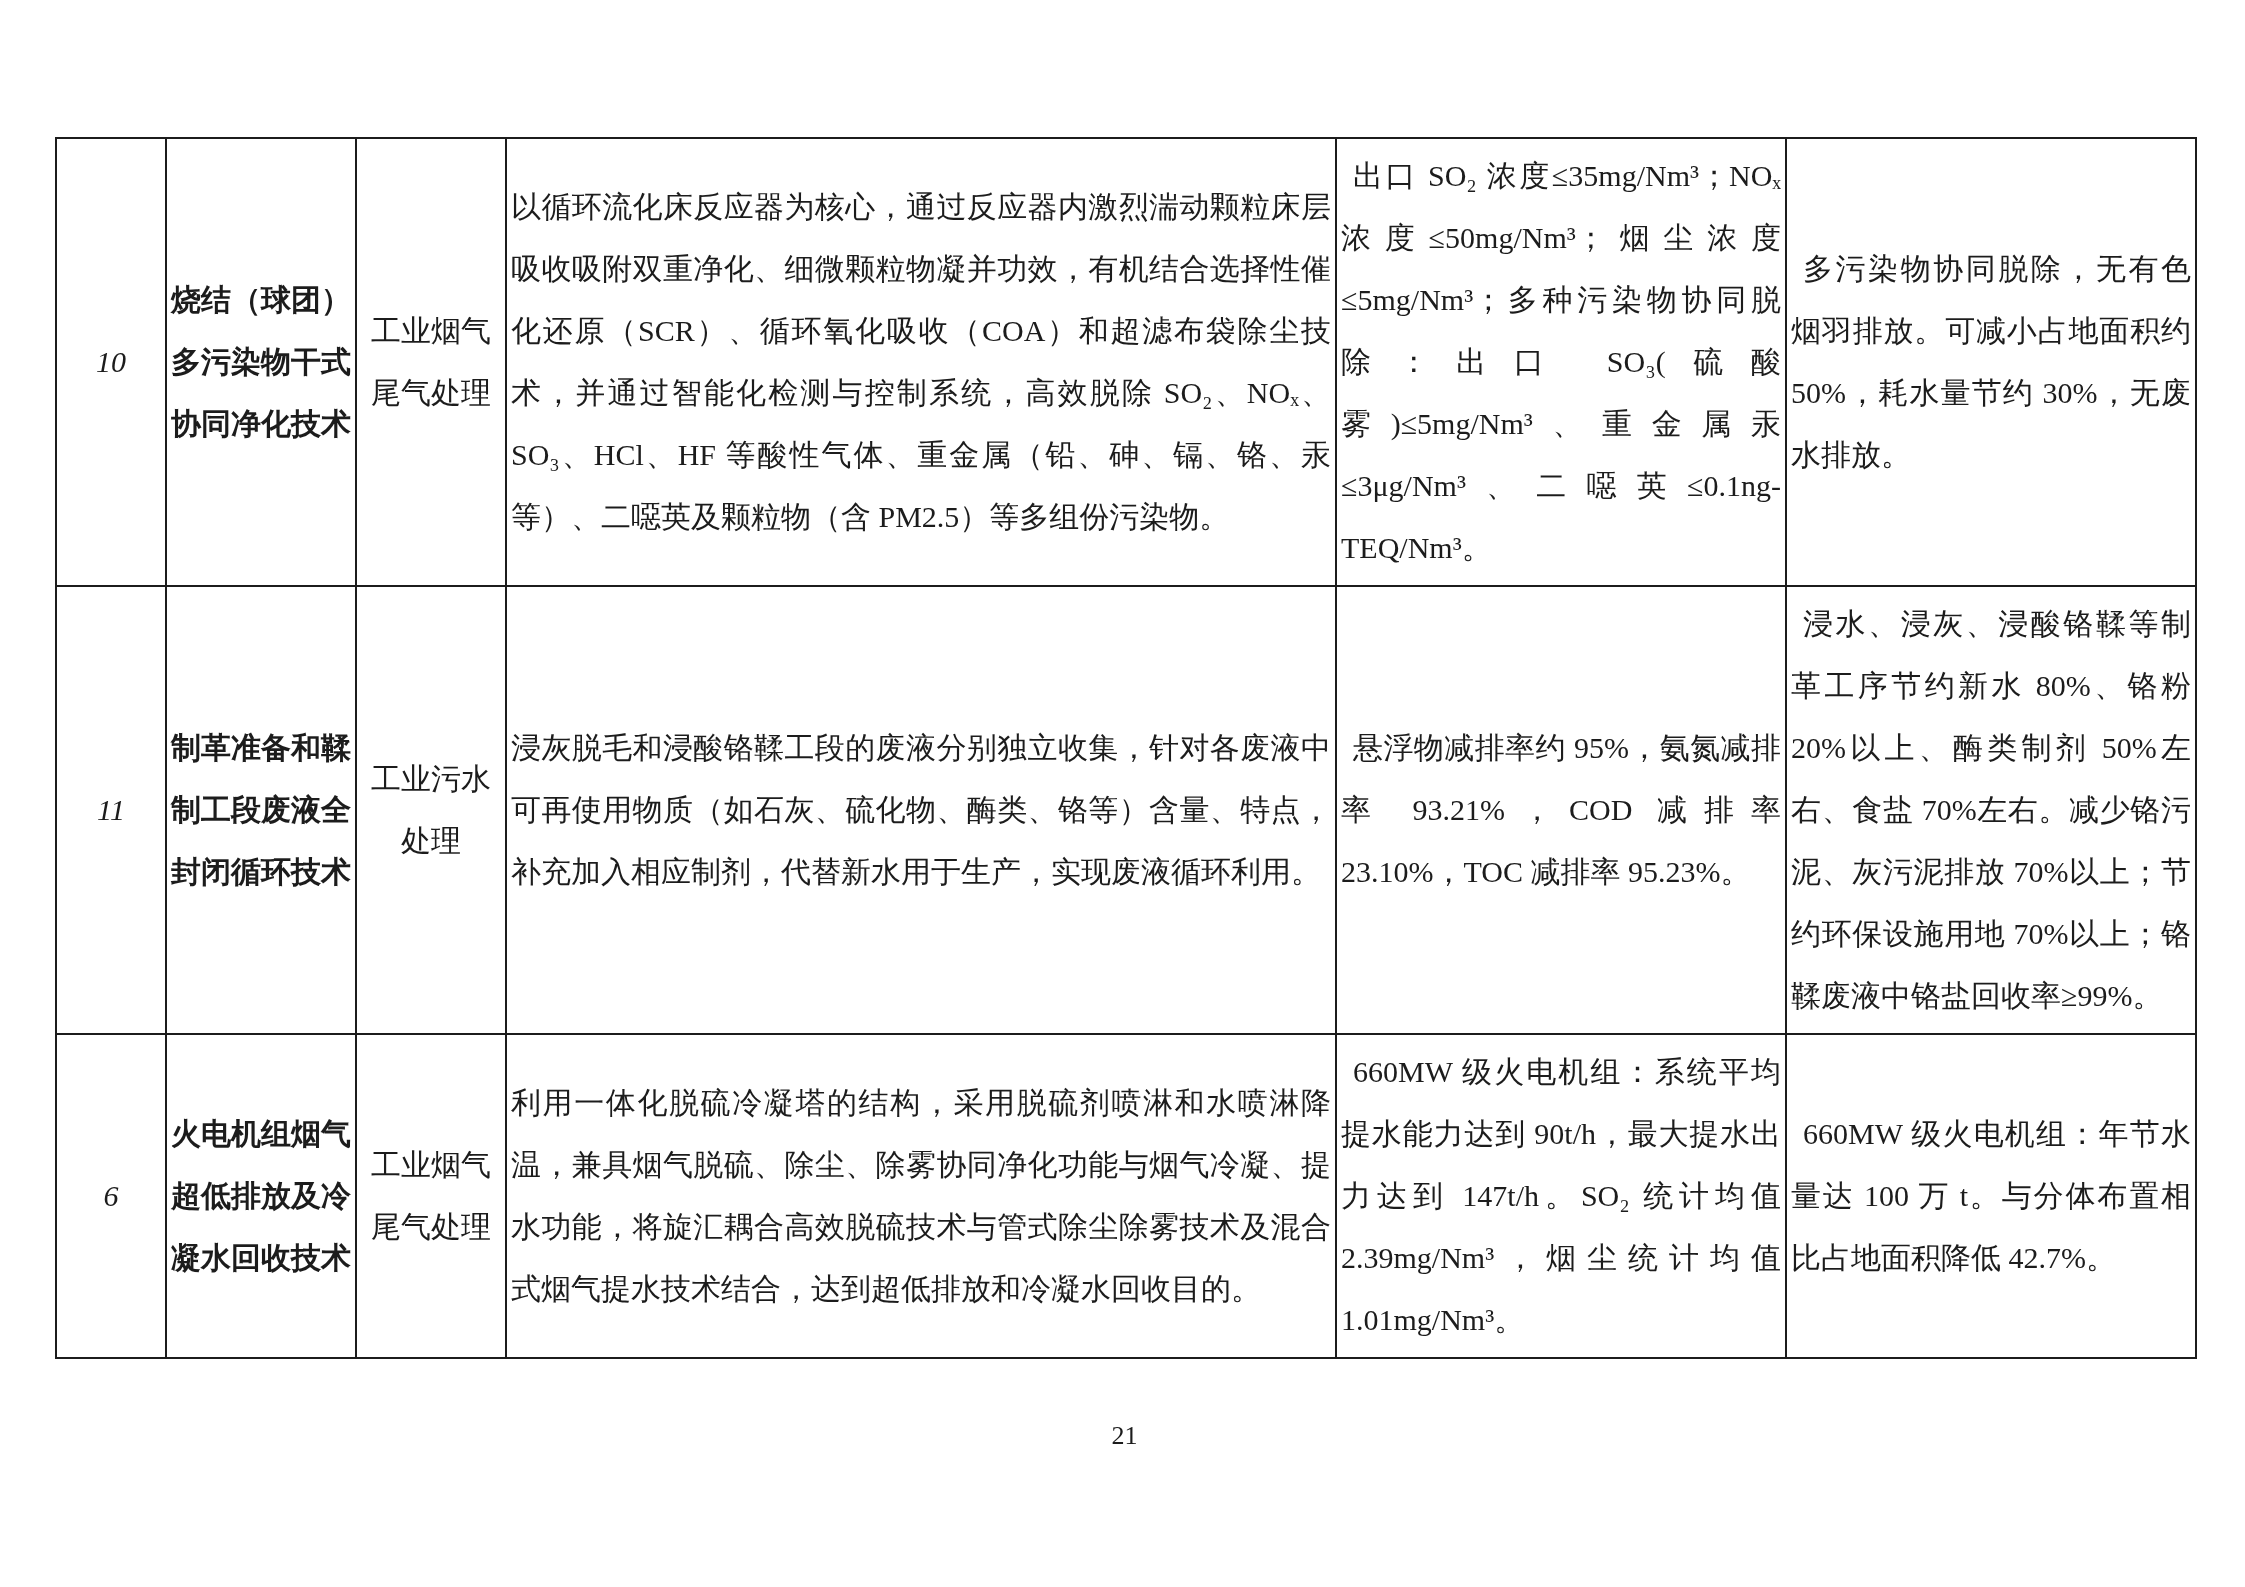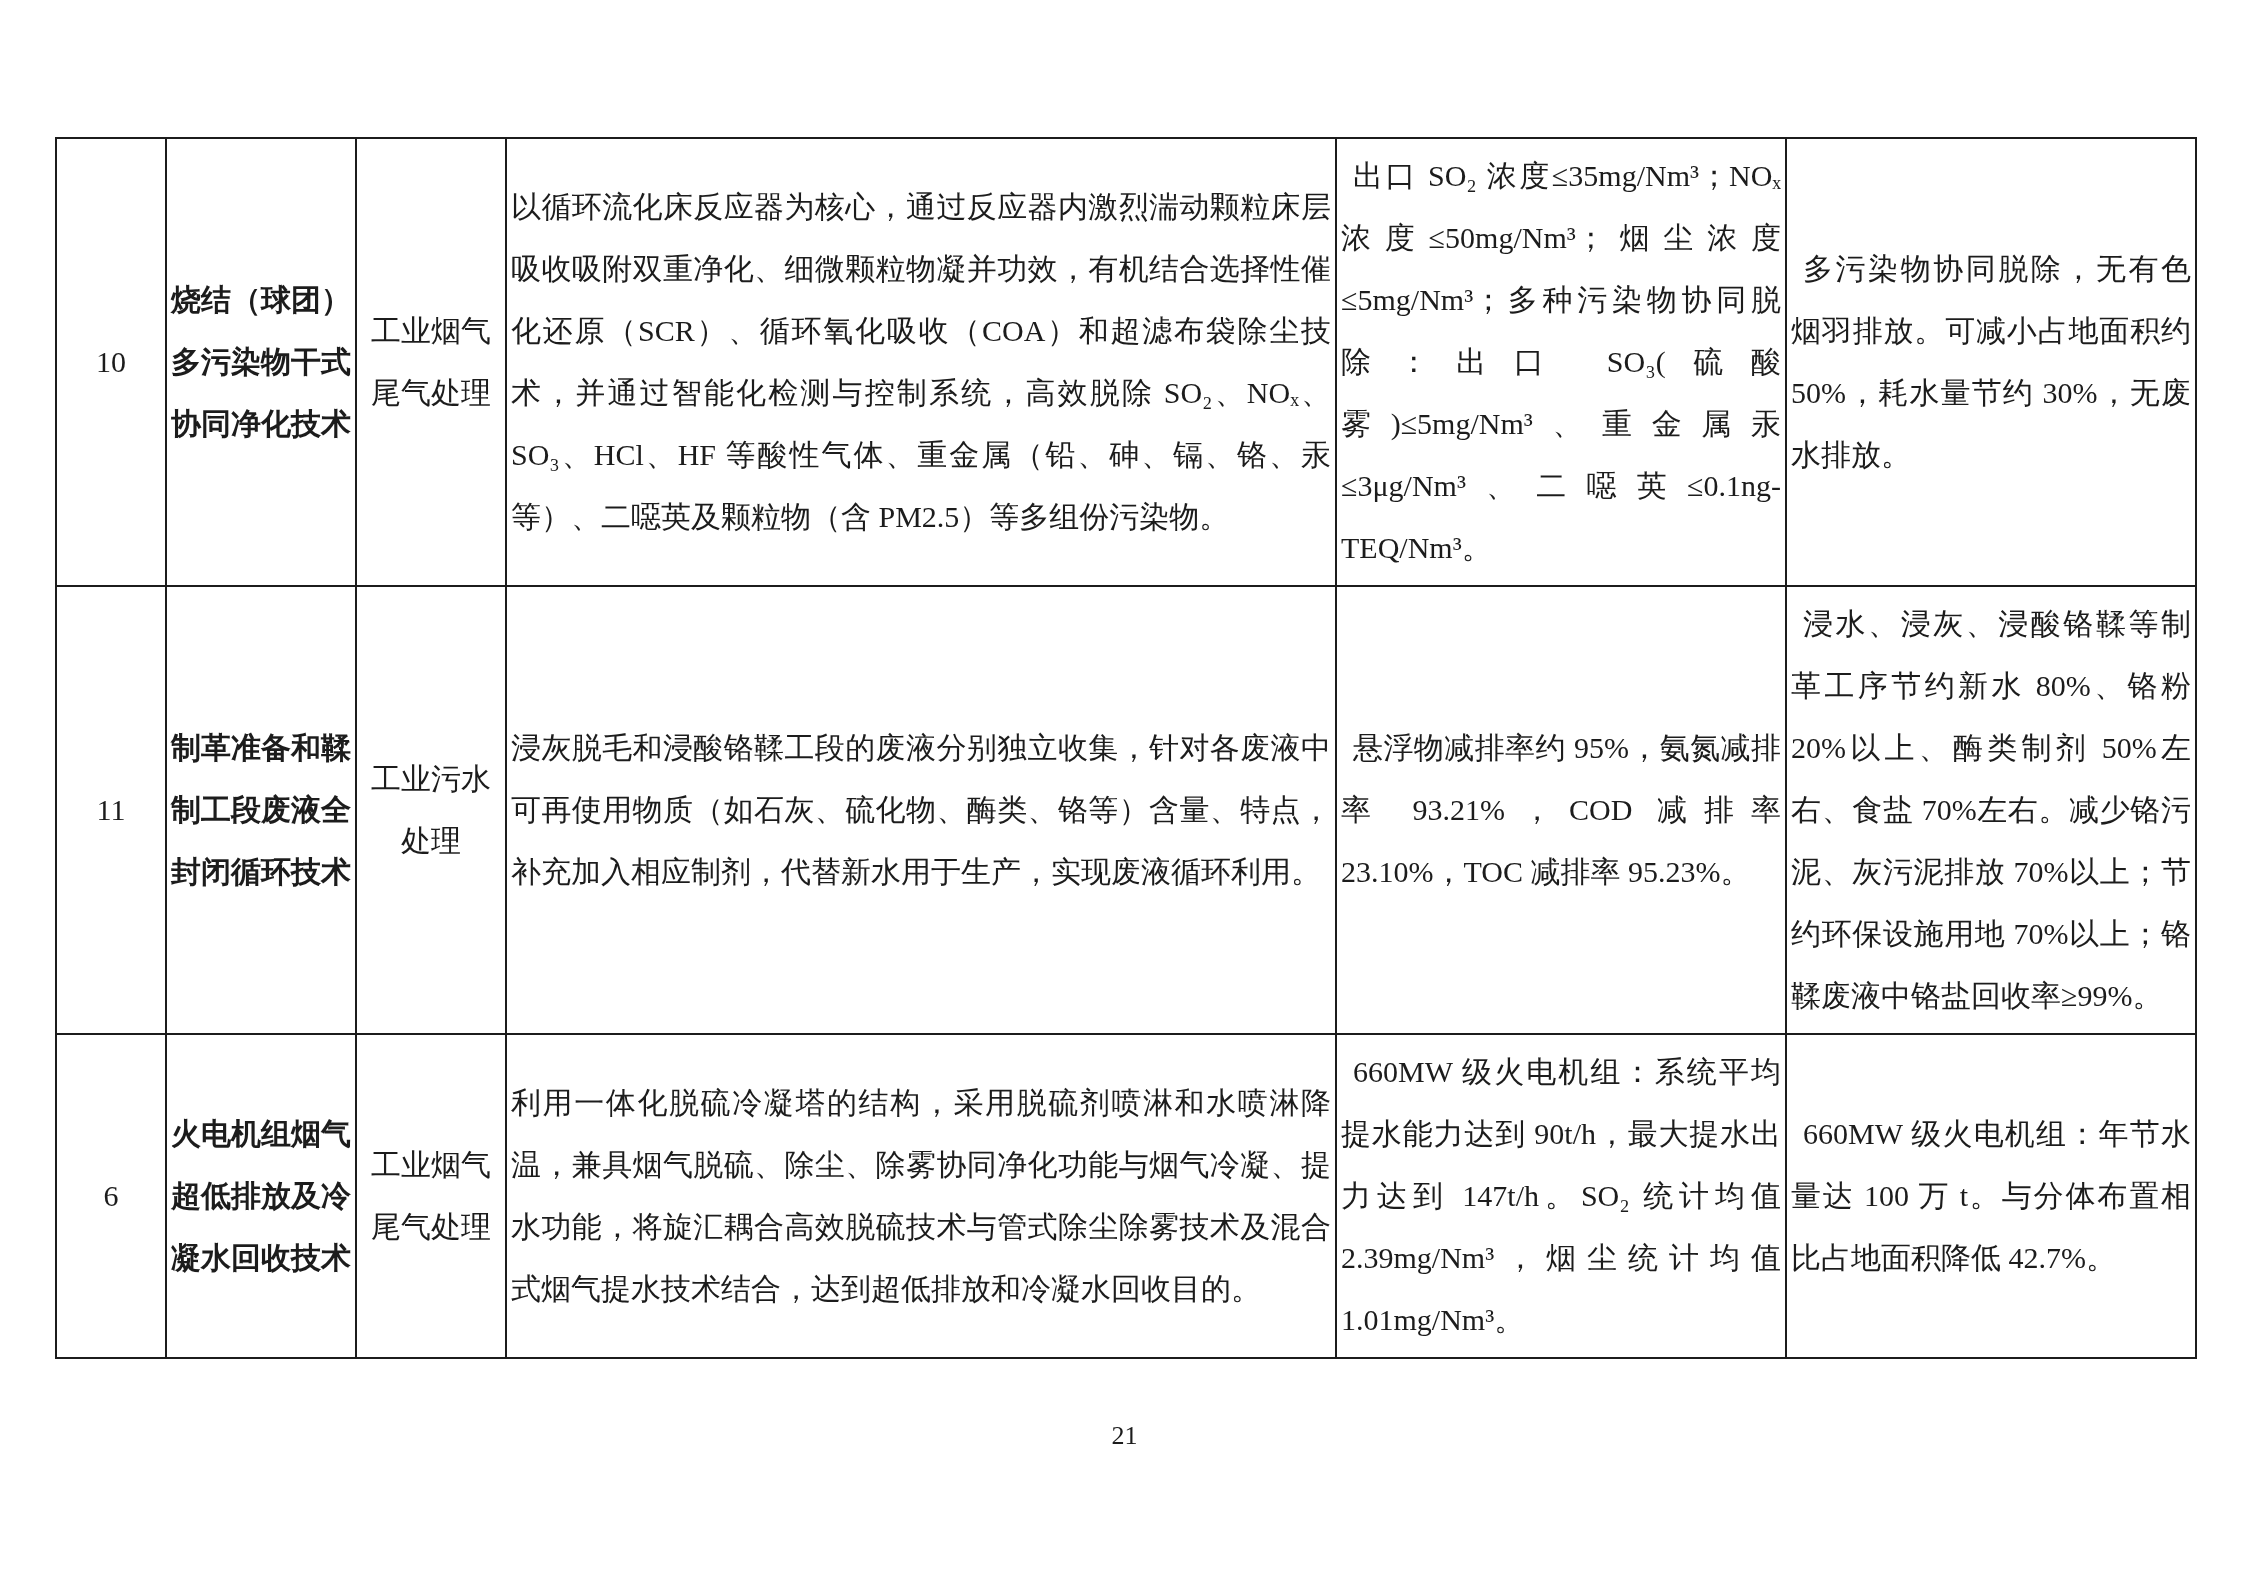--- a/index.html
+++ b/index.html
@@ -32,20 +32,21 @@
     vertical-align: middle;
     font-size: 30px;
     line-height: 62px;
     padding: 6px 4px;
     word-break: break-word;
     overflow: hidden;
   }
   td.cell-num {
     text-align: center;
     font-size: 32px;
+    font-style: italic;
   }
   td.cell-name {
     text-align: justify;
     text-align-last: left;
     padding: 6px 18px;
     font-weight: bold;
   }
   td.cell-category {
     text-align: center;
     padding: 6px 14px;

